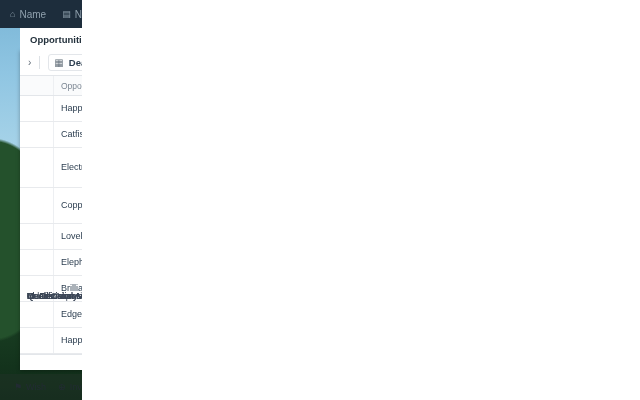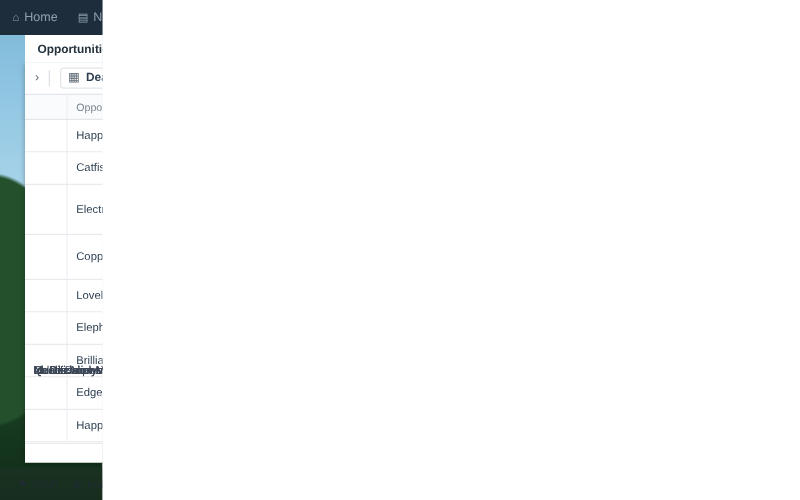--- a/index.html
+++ b/index.html
@@ -81,21 +81,21 @@
 </head>
 <body>
 
 <div class="stage">
   <div class="bg"></div>
 
   <div class="topbar">
     <div class="nav">
       <div class="nav-item">
         <span class="nico">⌂</span>
-        <span>Home</span>
+        <span>Name</span>
       </div>
       <div class="nav-item">
         <span class="nico">▤</span>
         <span>Notes</span>
       </div>
 
     </div>
 
   </div>
 

